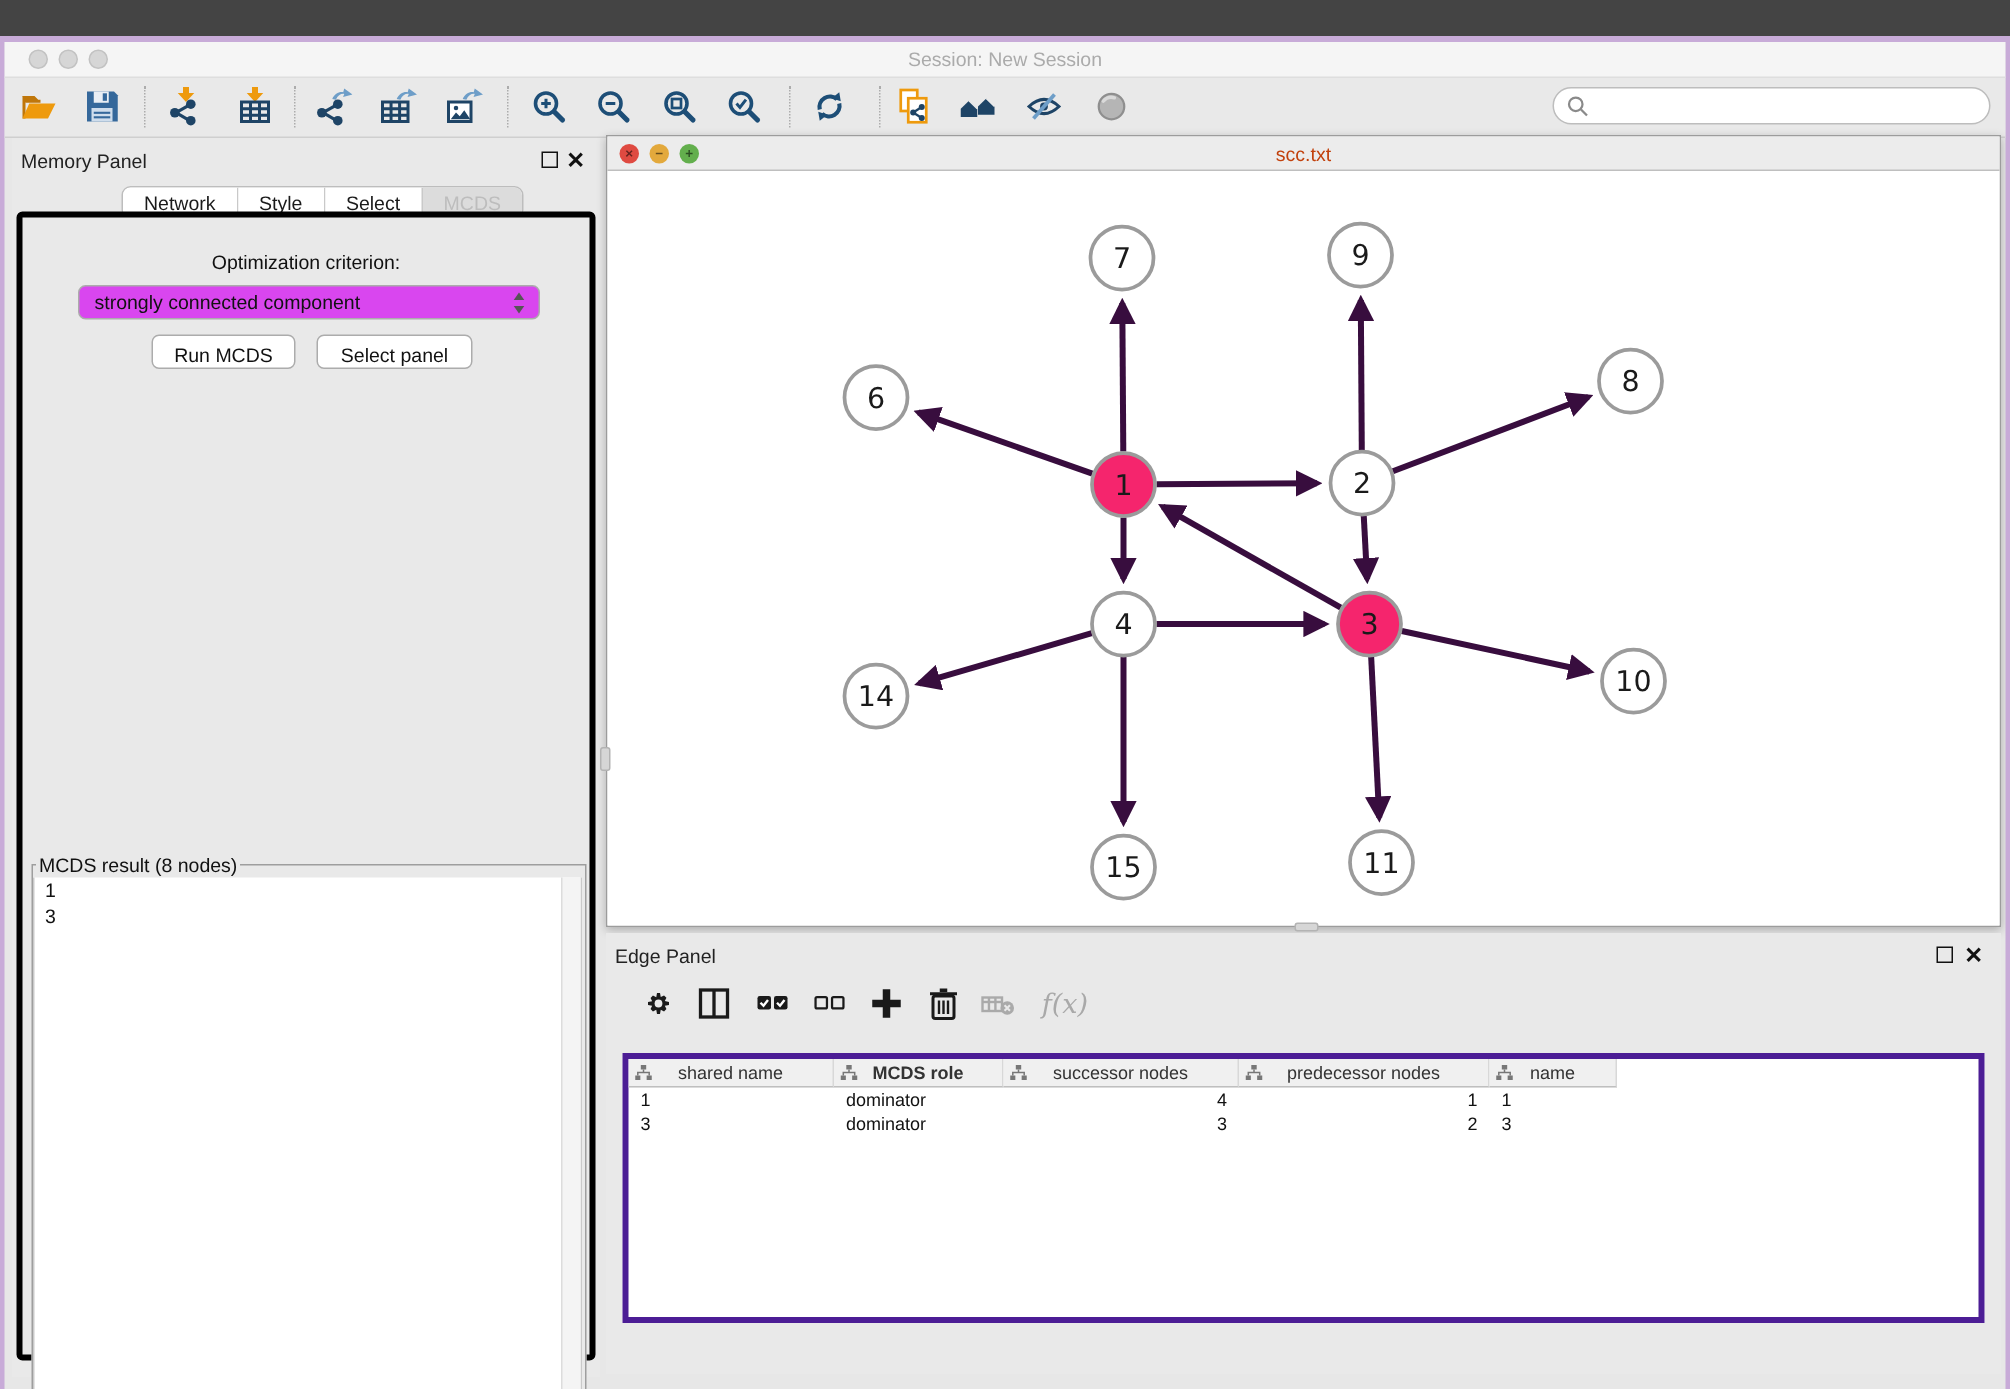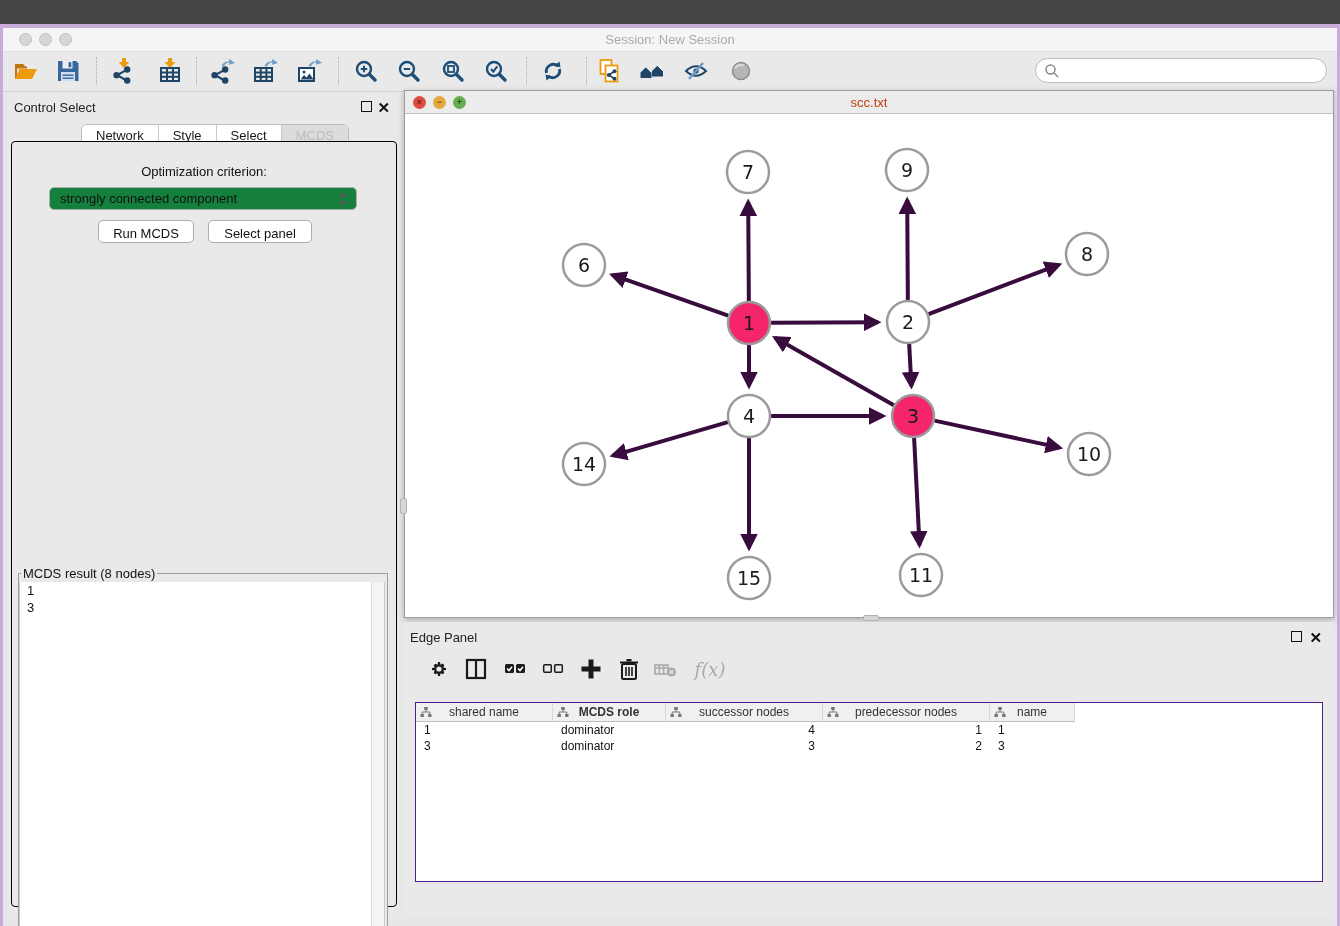--- a/index.html
+++ b/index.html
@@ -20,23 +20,23 @@
   .searchbox input { position:absolute; left:28px; top:2px; width:250px; height:19px; border:none; outline:none; font-size:12px; background:transparent; }
   
   .cpanel { position:absolute; left:5px; top:64px; width:392px; height:826px; background:#E9E9E9; }
   .panel-title { position:absolute; left:6px; top:8px; font-size:13px; color:#222; }
   .win-mini { position:absolute; width:11px; height:11px; border:1.6px solid #111; display:inline-block; }
   .win-close { position:absolute; font-size:15px; font-weight:bold; color:#111; line-height:11px; }
   .seg-bar { position:absolute; display:flex; border:1px solid #BDBDBD; border-radius:6px; overflow:hidden; background:#fff; height:22px; }
   .seg { font-size:13px; color:#1a1a1a; background:#fff; padding:3px 14px 0 14px; text-align:center; border-right:1px solid #C9C9C9; cursor:pointer; white-space:nowrap; }
   .seg:last-child { border-right:none; }
   .seg.active { background:#DCDCDC; color:#BDBDBD; }
-  .cp-content { position:absolute; left:3px; top:49px; width:386px; height:766px; border:1px solid #000000; border-radius:4px; background:#E9E9E9; }
+  .cp-content { position:absolute; left:3px; top:49px; width:386px; height:766px; border:4px solid #000000; border-radius:4px; background:#E9E9E9; }
   .opt-label { position:absolute; left:0; width:100%; top:70px; text-align:center; font-size:13px; color:#111; }
-  .dropdown { position:absolute; left:37px; top:93px; width:308px; height:23px; background:#15803d; border:1px solid #ACACAC; border-radius:5px; font-size:13px; color:#111; padding:3px 0 0 10px; cursor:pointer; }
+  .dropdown { position:absolute; left:37px; top:93px; width:308px; height:23px; background:#d946ef; border:1px solid #ACACAC; border-radius:5px; font-size:13px; color:#111; padding:3px 0 0 10px; cursor:pointer; }
   .dd-arrows { position:absolute; right:8px; top:3px; width:10px; height:16px; }
   .btn { position:absolute; height:23px; background:#fff; border:1px solid #ACACAC; border-radius:5px; font-size:13px; color:#111; text-align:center; padding-top:3px; cursor:pointer; }
   fieldset.result { position:absolute; left:6px; top:424px; width:370px; height:380px; border:1px solid #9E9E9E; background:#E9E9E9; }
   fieldset.result legend { font-size:13px; color:#111; padding:0 2px; margin-left:2px; }
   .result-inner { position:relative; width:366px; height:360px; background:#fff; border:1px solid #C9C9C9; border-top:none; margin-top:1px; }
   .result-line { font-size:13px; color:#111; padding:1px 0 0 7px; line-height:16px; }
   .result-scroll { position:absolute; right:0; top:0; width:13px; height:100%; background:#F4F4F4; border-left:1px solid #DCDCDC; }
   
   .netwin { position:absolute; left:401px; top:62px; width:930px; height:528px; background:#fff; border:1px solid #9C9C9C; box-shadow:0 2px 6px rgba(0,0,0,0.25); }
   .netwin-titlebar { position:relative; height:23px; background:#ECECEC; border-bottom:1px solid #BFBFBF; }
@@ -44,21 +44,21 @@
   .netwin-title { position:absolute; left:0; right:0; top:4px; text-align:center; font-size:13px; color:#c2410c; }
   .net-canvas { position:relative; width:928px; height:503px; background:#fff; overflow:hidden; }
   
   .vgrip { position:absolute; left:397px; top:470px; width:7px; height:16px; background:#D6D6D6; border:1px solid #B3B3B3; border-radius:2px; cursor:col-resize; }
   .hgrip { position:absolute; left:860px; top:587px; width:16px; height:6px; background:#D6D6D6; border:1px solid #B3B3B3; border-radius:2px; cursor:row-resize; }
   
   .tpanel { position:absolute; left:401px; top:594px; width:930px; height:294px; background:#E9E9E9; }
   .tp-toolbar { position:absolute; left:8px; top:24px; width:914px; height:44px; }
   .tp-btn { position:absolute; top:8px; width:30px; height:30px; background:none; border:none; cursor:pointer; }
   .tp-btn svg { width:26px; height:26px; display:block; }
-  .tbl { position:absolute; left:11px; top:80px; width:908px; height:180px; background:#fff; border:1px solid #4c1d95; overflow:hidden; }
+  .tbl { position:absolute; left:11px; top:80px; width:908px; height:180px; background:#fff; border:4px solid #4c1d95; overflow:hidden; }
   .tbl-header { display:flex; height:19px; }
   .th { position:relative; background:#F0F0F0; border-right:1px solid #D8D8D8; border-bottom:1px solid #BFBFBF; font-size:12px; color:#333; text-align:center; padding-top:2px; overflow:hidden; white-space:nowrap; cursor:pointer; }
   .th svg { position:absolute; left:4px; top:3px; width:12px; height:12px; }
   .tbl-row { display:flex; height:16px; }
   .td { font-size:12px; color:#111; padding:0 8px; overflow:hidden; white-space:nowrap; line-height:16px; }
   .td.r { text-align:right; }
   
   .statusbar { position:absolute; left:0; top:904px; width:1334px; height:30px; background:#E9E9E9; border-top:1px solid #C8C8C8; }
   .list-btn { position:absolute; left:12px; top:3px; width:27px; height:24px; background:#F6F6F6; border:1px solid #ADADAD; cursor:pointer; padding:2px; }
   .memory-btn { position:absolute; right:8px; top:3px; width:78px; height:24px; background:#F6F6F6; border:1px solid #ADADAD; border-radius:2px; font-size:12px; color:#111; cursor:pointer; text-align:right; padding:4px 8px 0 0; }
@@ -227,21 +227,21 @@
     <div class="searchbox">
       <svg viewBox="0 0 16 16">
         <circle cx="6.5" cy="6.5" r="4.5" fill="none" stroke="#8A8A8A" stroke-width="1.5"></circle>
         <line x1="10" y1="10" x2="14" y2="14" stroke="#8A8A8A" stroke-width="1.5"></line>
         </svg>
       <input placeholder="" style="">
     </div>
   </div>
 
   <div class="cpanel">
-    <div class="panel-title">Control Select</div>
+    <div class="panel-title">Memory Panel</div>
     <span class="win-mini" style="right:28px; top:9px"></span>
     <span class="win-close" style="right:10px; top:10px">✕</span>
     <div class="seg-bar" style="left:73px; top:32px" id="cp-tabs">
         <span class="seg">Network</span>
         <span class="seg">Style</span>
         <span class="seg">Select</span>
         <span class="seg active">MCDS</span>
       </div>
     <div class="cp-content">
       <div class="opt-label" style="top:22px">Optimization criterion:</div>

